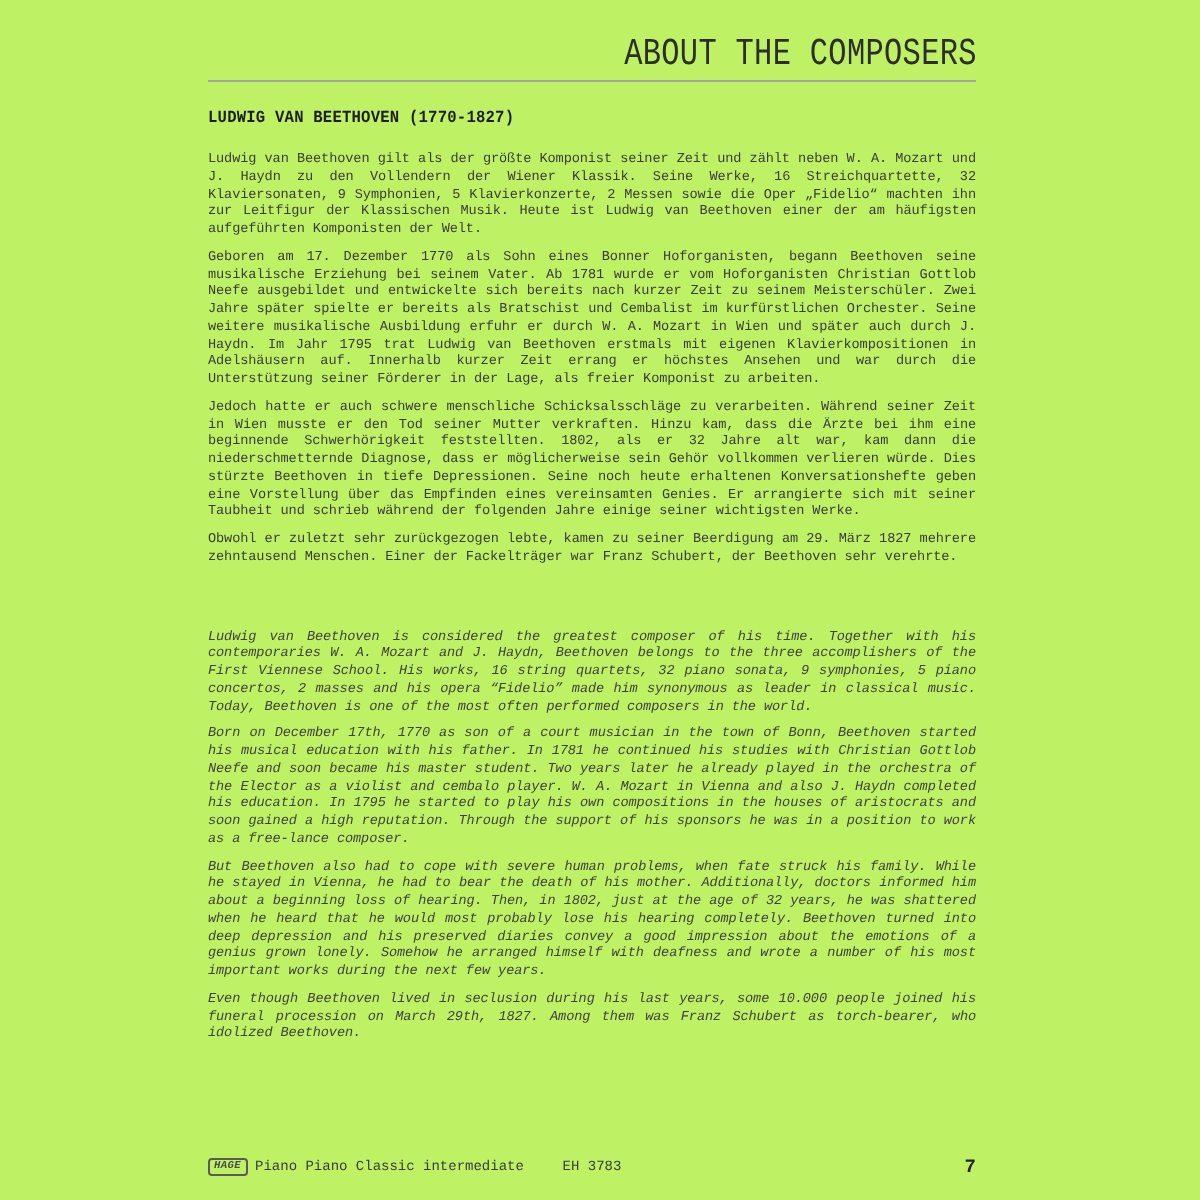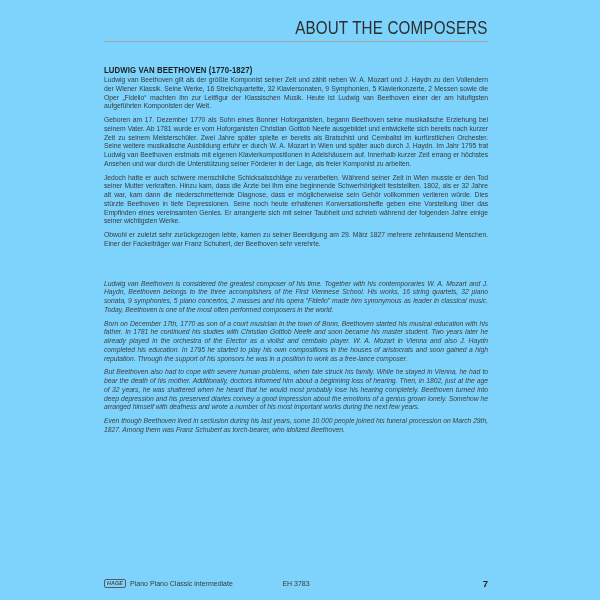--- a/index.html
+++ b/index.html
@@ -4,22 +4,22 @@
 <style>
   html, body {
     margin: 0;
     padding: 0;
     background: #ffffff;
   }
   .page {
     position: relative;
     width: 600px;
     height: 600px;
-    background: #7dd3fc;
-    font-family: Liberation Sans, sans-serif;
+    background: #bef264;
+    font-family: Liberation Mono, monospace;
     color: #3b3b3b;
     overflow: hidden;
   }
   .content-col {
     position: absolute;
     left: 104px;
     width: 384px;
   }
   
   .page-header {
@@ -34,21 +34,21 @@
     font-weight: 500;
     letter-spacing: 0.2px;
     color: #2d2d2d;
     transform: scaleX(0.80);
     transform-origin: 100% 50%;
     white-space: nowrap;
     line-height: 1;
   }
   
   .composer-heading-wrap {
-    top: 59px;
+    top: 48px;
   }
   .composer-heading {
     display: inline-block;
     font-size: 8.5px;
     font-weight: bold;
     color: #1e1e1e;
     letter-spacing: 0.1px;
     transform: scaleX(0.92);
     transform-origin: 0 50%;
     white-space: nowrap;

